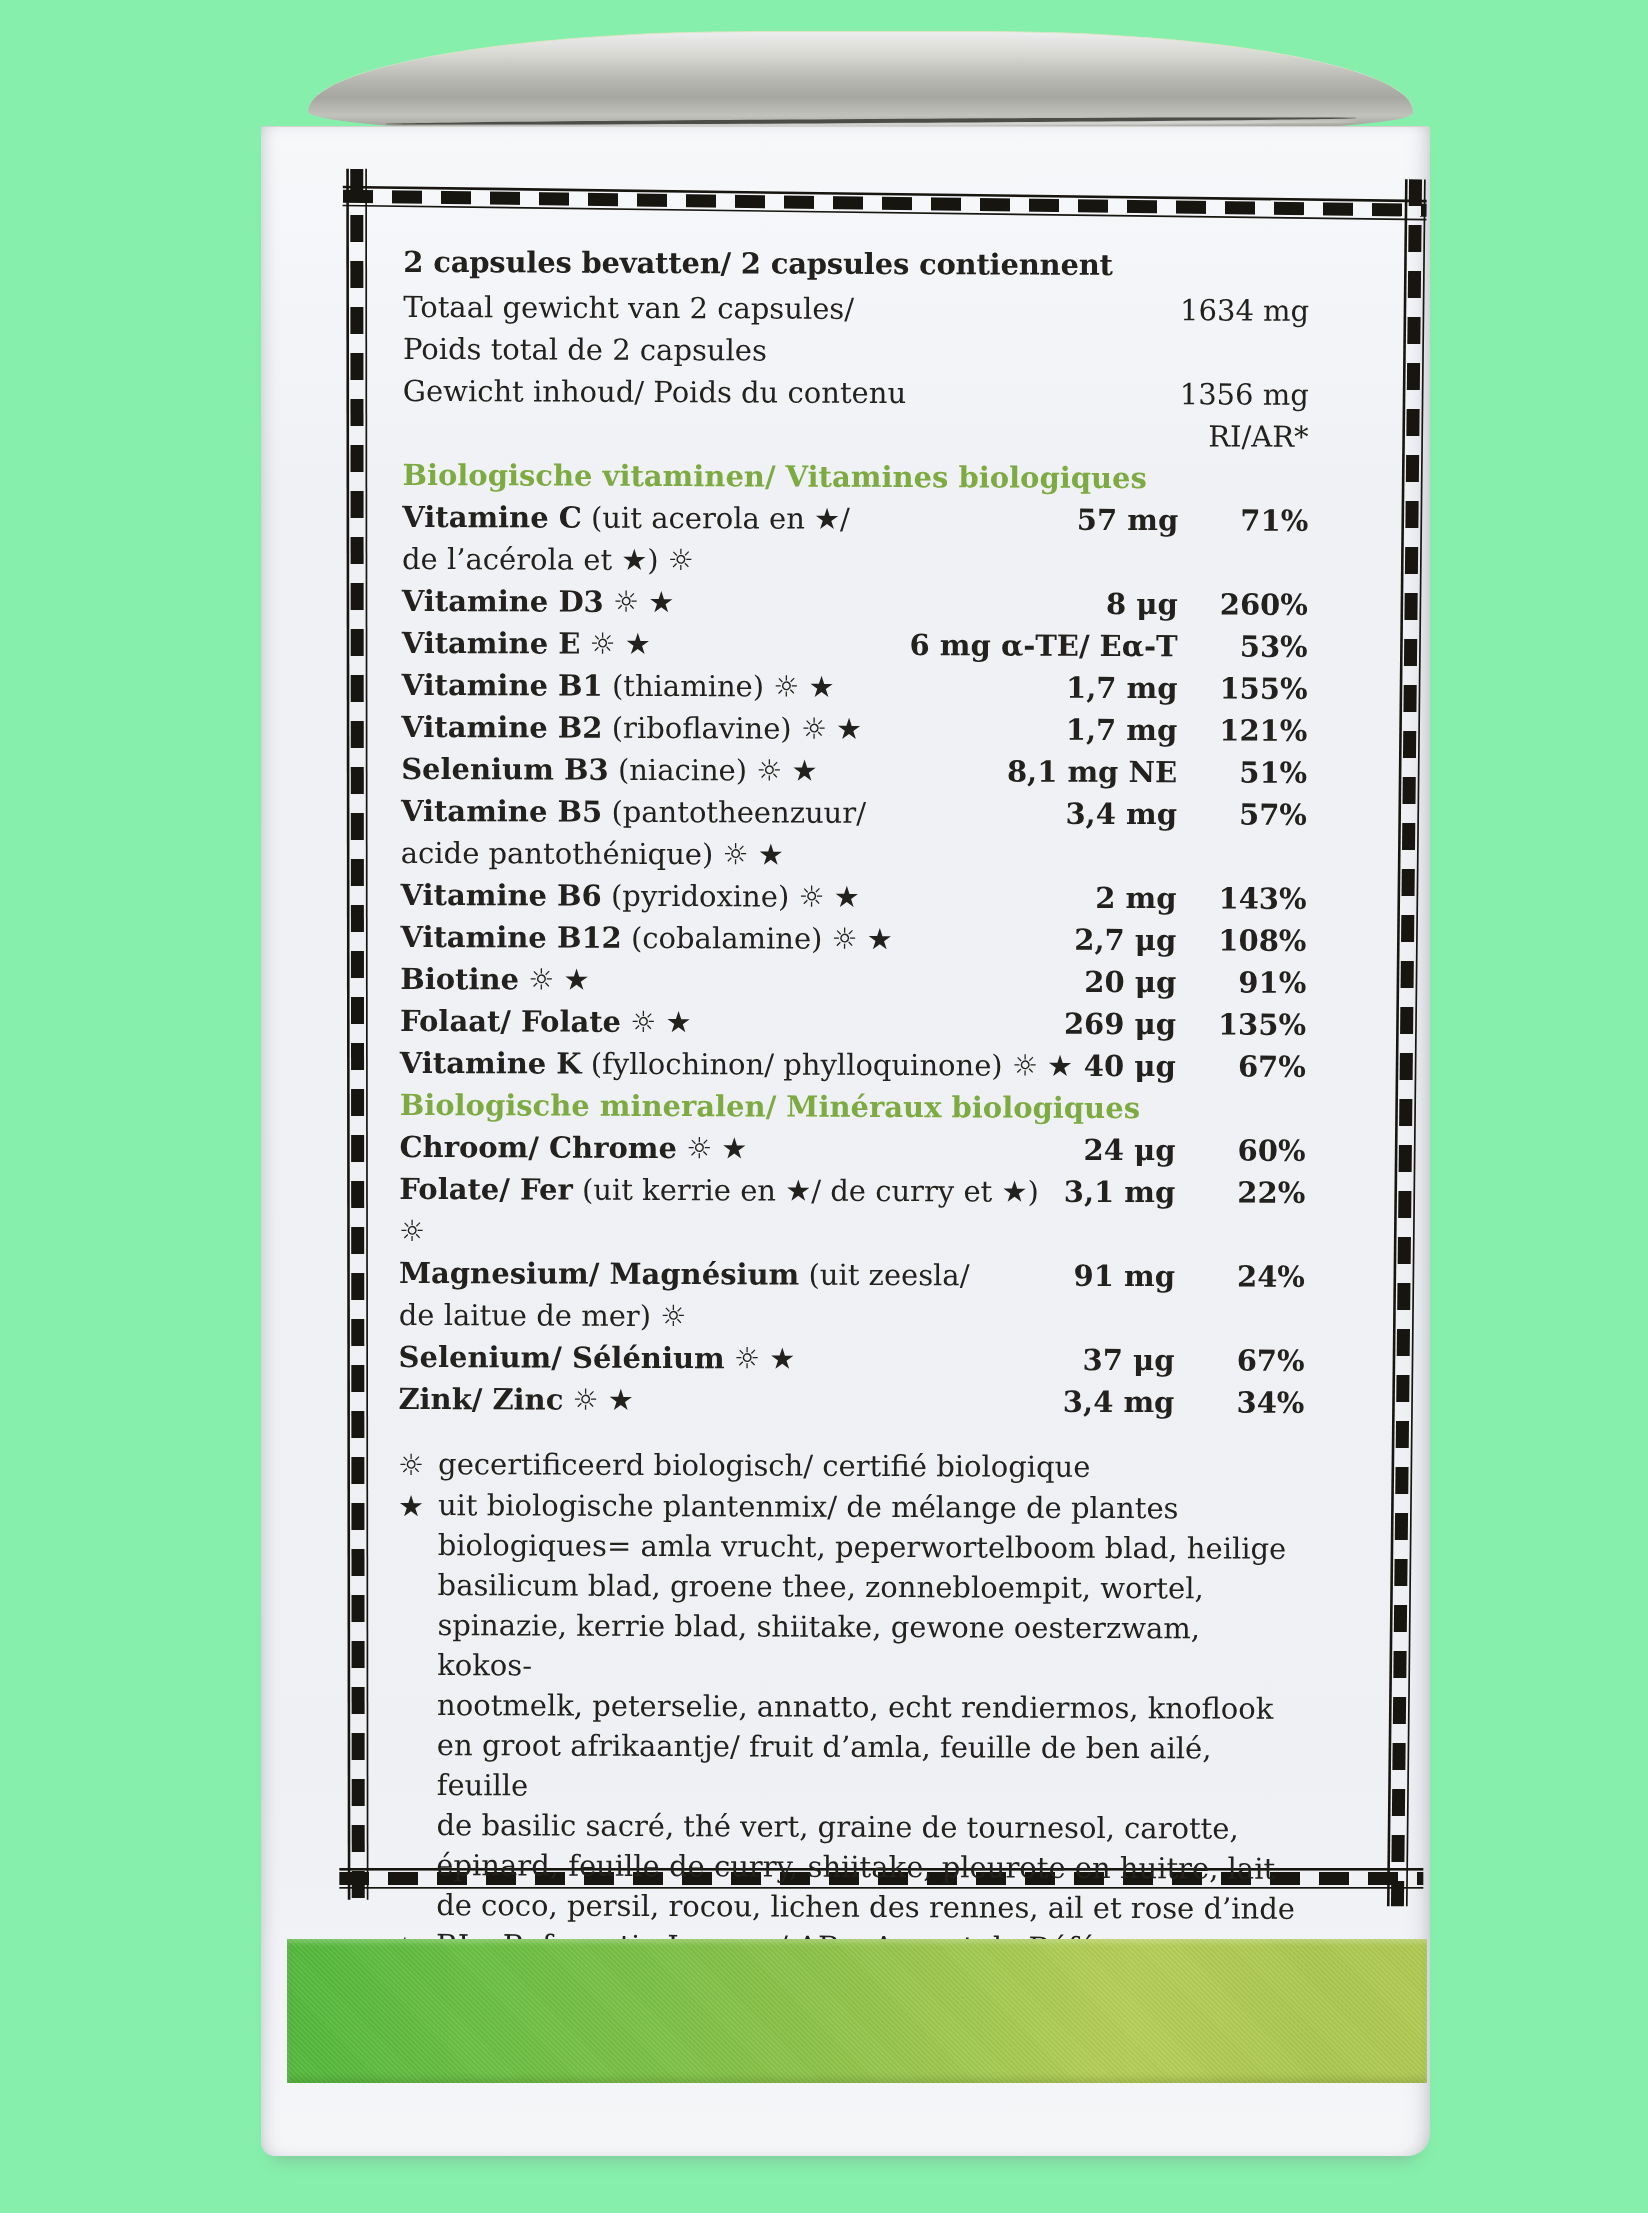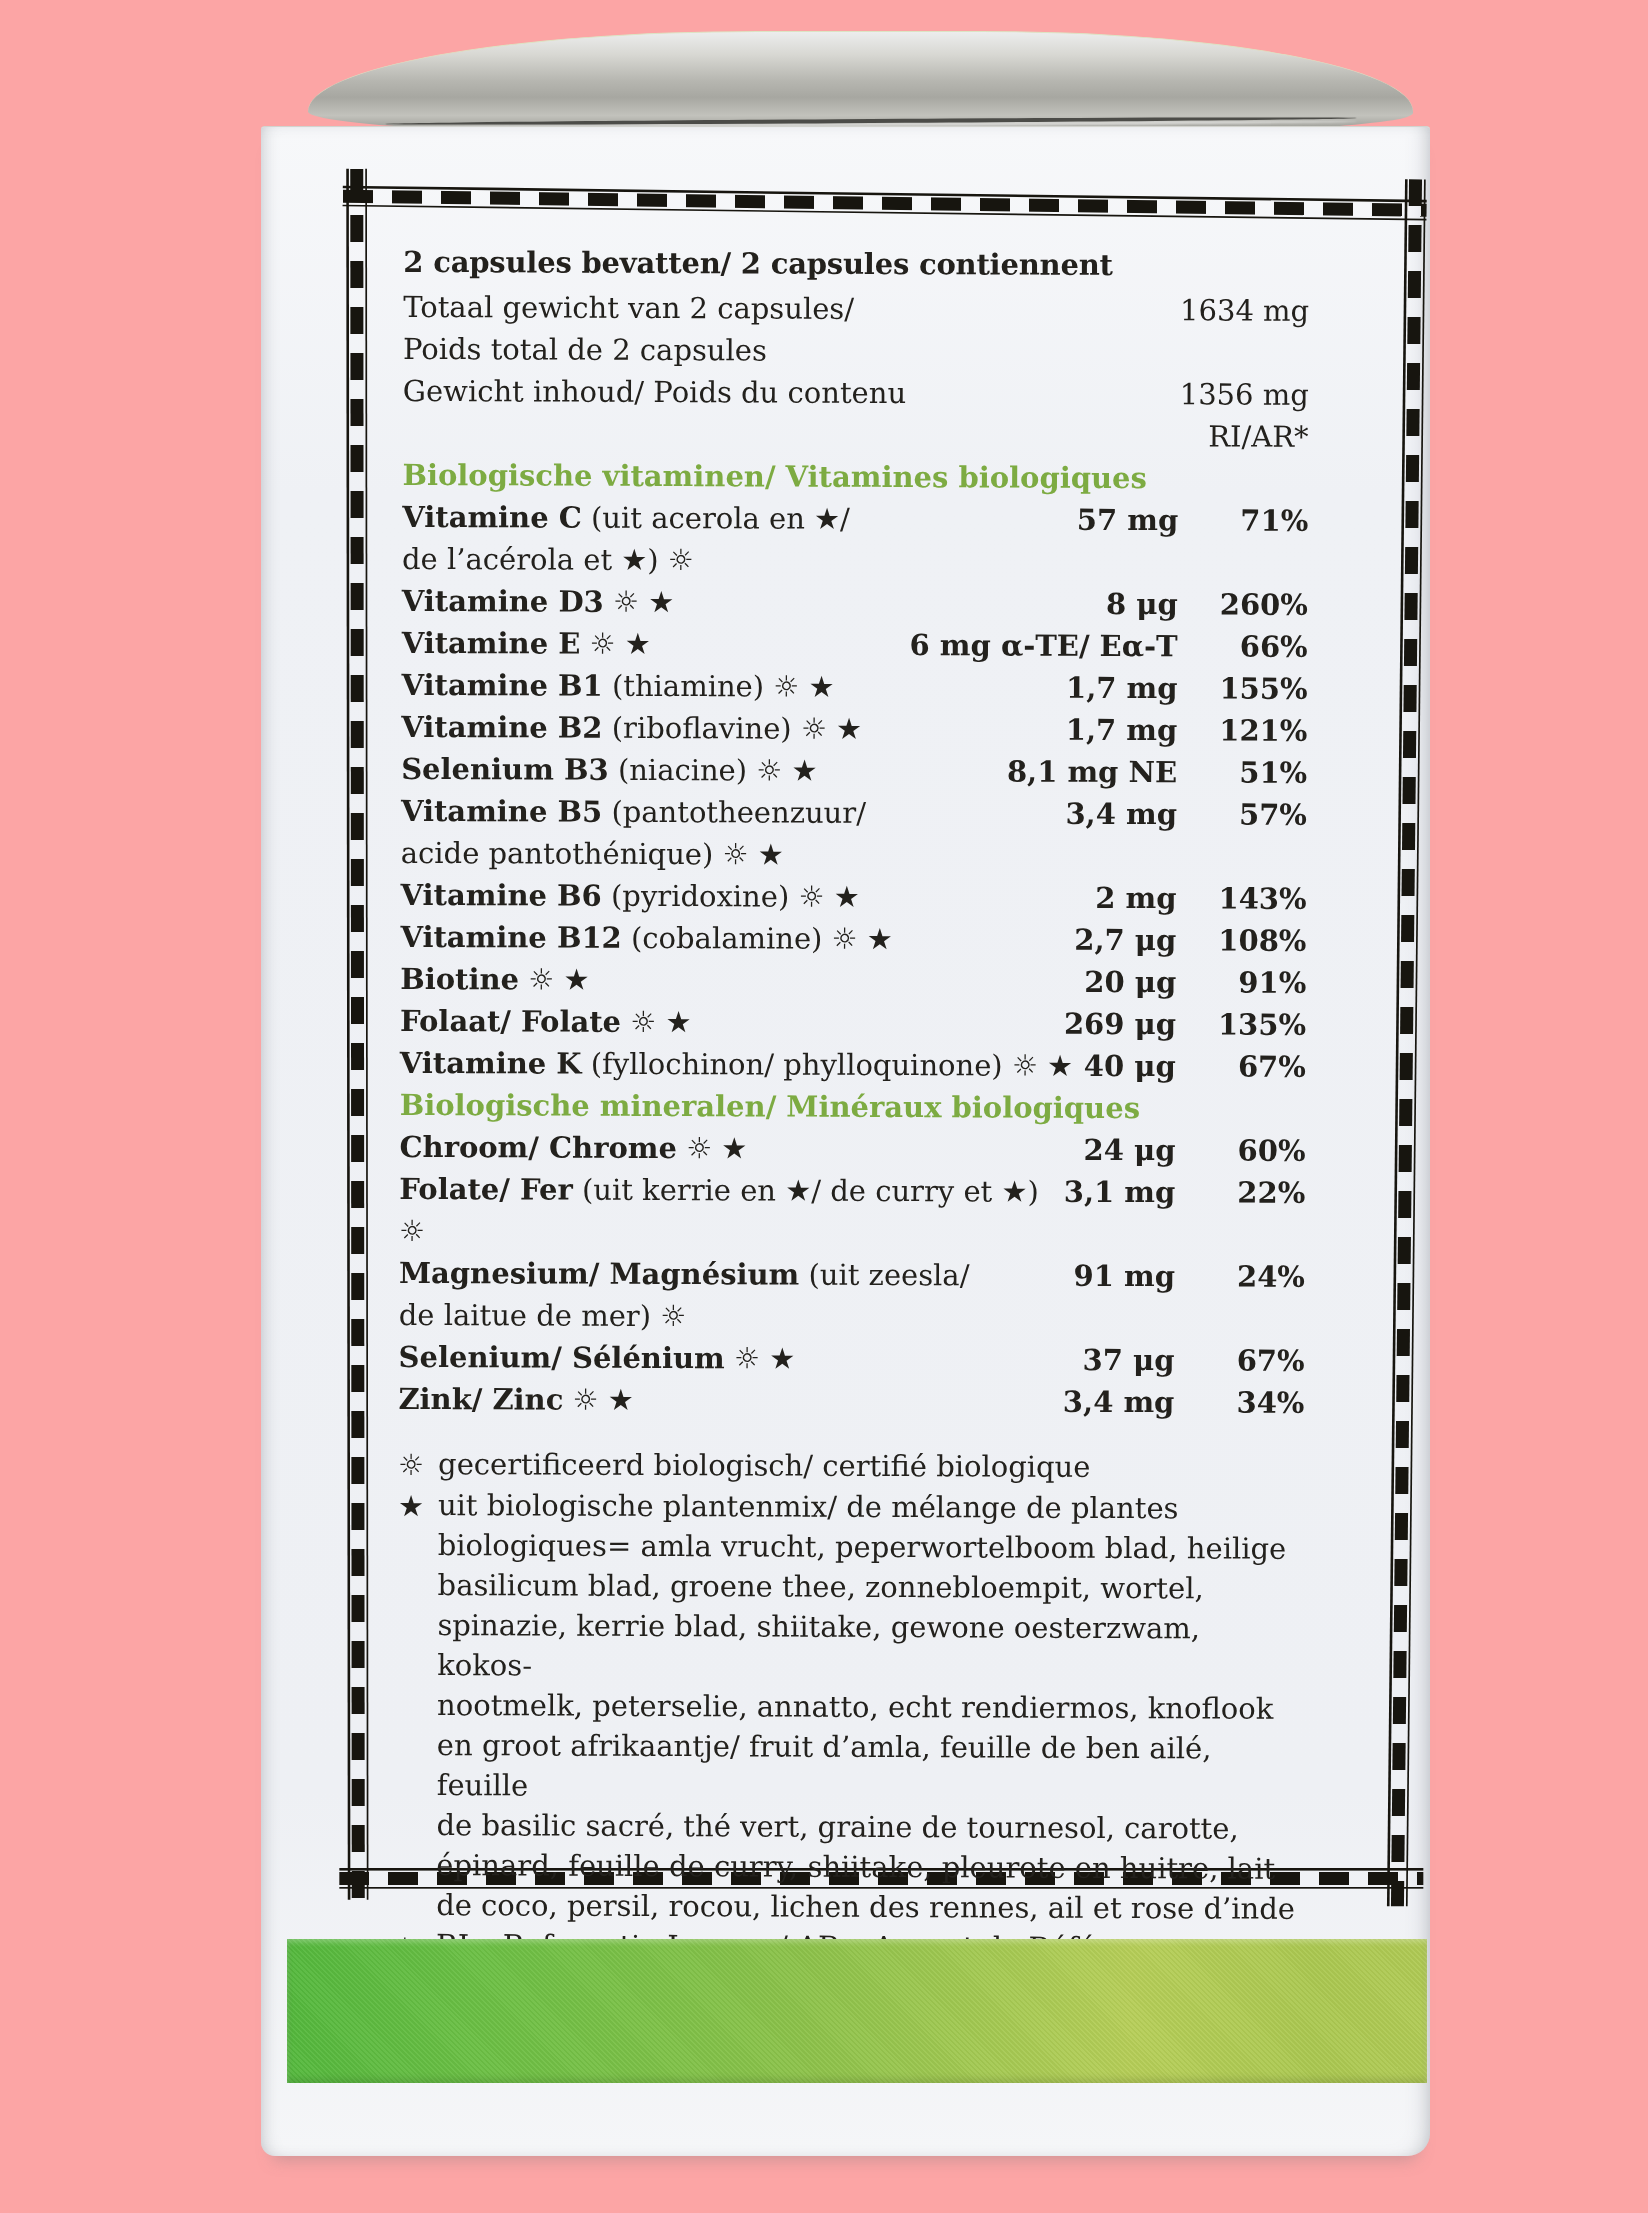--- a/index.html
+++ b/index.html
@@ -7,21 +7,21 @@
     --ink:#23211d;
     --band-l:#54b83d;
     --band-m:#8cc24a;
     --band-r:#b6ce58;
   }
   html,body{margin:0;padding:0;}
   body{
     width:1648px;height:2214px;background:#ffffff;overflow:hidden;
     font-family:"DejaVu Serif","Liberation Serif",serif;color:var(--ink);
   }
-  .scene{position:relative;width:1648px;height:2214px;background:#fca5a5;}
+  .scene{position:relative;width:1648px;height:2214px;background:#86efac;}
 
   
   .lid{
     position:absolute;left:308px;top:31px;width:1105px;height:102px;
     border-radius:52% 50% 40% 42% / 100% 100% 26% 28%;
     background:linear-gradient(180deg,#eceded 0%,#d8d8d3 22%,#b6b6b0 48%,#a7a7a1 64%,#c2c2bc 82%,#8f8f89 100%);
     border-top:1.7px solid #dce4c4;
     overflow:hidden;
   }
   .lid::after{
@@ -128,21 +128,21 @@
               <span class="npct"></span>
             </div>
             <div class="nrow">
               <span class="nlab"><span class="nname">Vitamine D3</span> <span class="ndetail">☼ ★</span></span>
               <span class="namount">8 μg</span>
               <span class="npct">260%</span>
             </div>
             <div class="nrow">
               <span class="nlab"><span class="nname">Vitamine E</span> <span class="ndetail">☼ ★</span></span>
               <span class="namount">6 mg α-TE/ Eα-T</span>
-              <span class="npct">66%</span>
+              <span class="npct">53%</span>
             </div>
             <div class="nrow">
               <span class="nlab"><span class="nname">Vitamine B1</span> <span class="ndetail">(thiamine) ☼ ★</span></span>
               <span class="namount">1,7 mg</span>
               <span class="npct">155%</span>
             </div>
             <div class="nrow">
               <span class="nlab"><span class="nname">Vitamine B2</span> <span class="ndetail">(riboflavine) ☼ ★</span></span>
               <span class="namount">1,7 mg</span>
               <span class="npct">121%</span>

